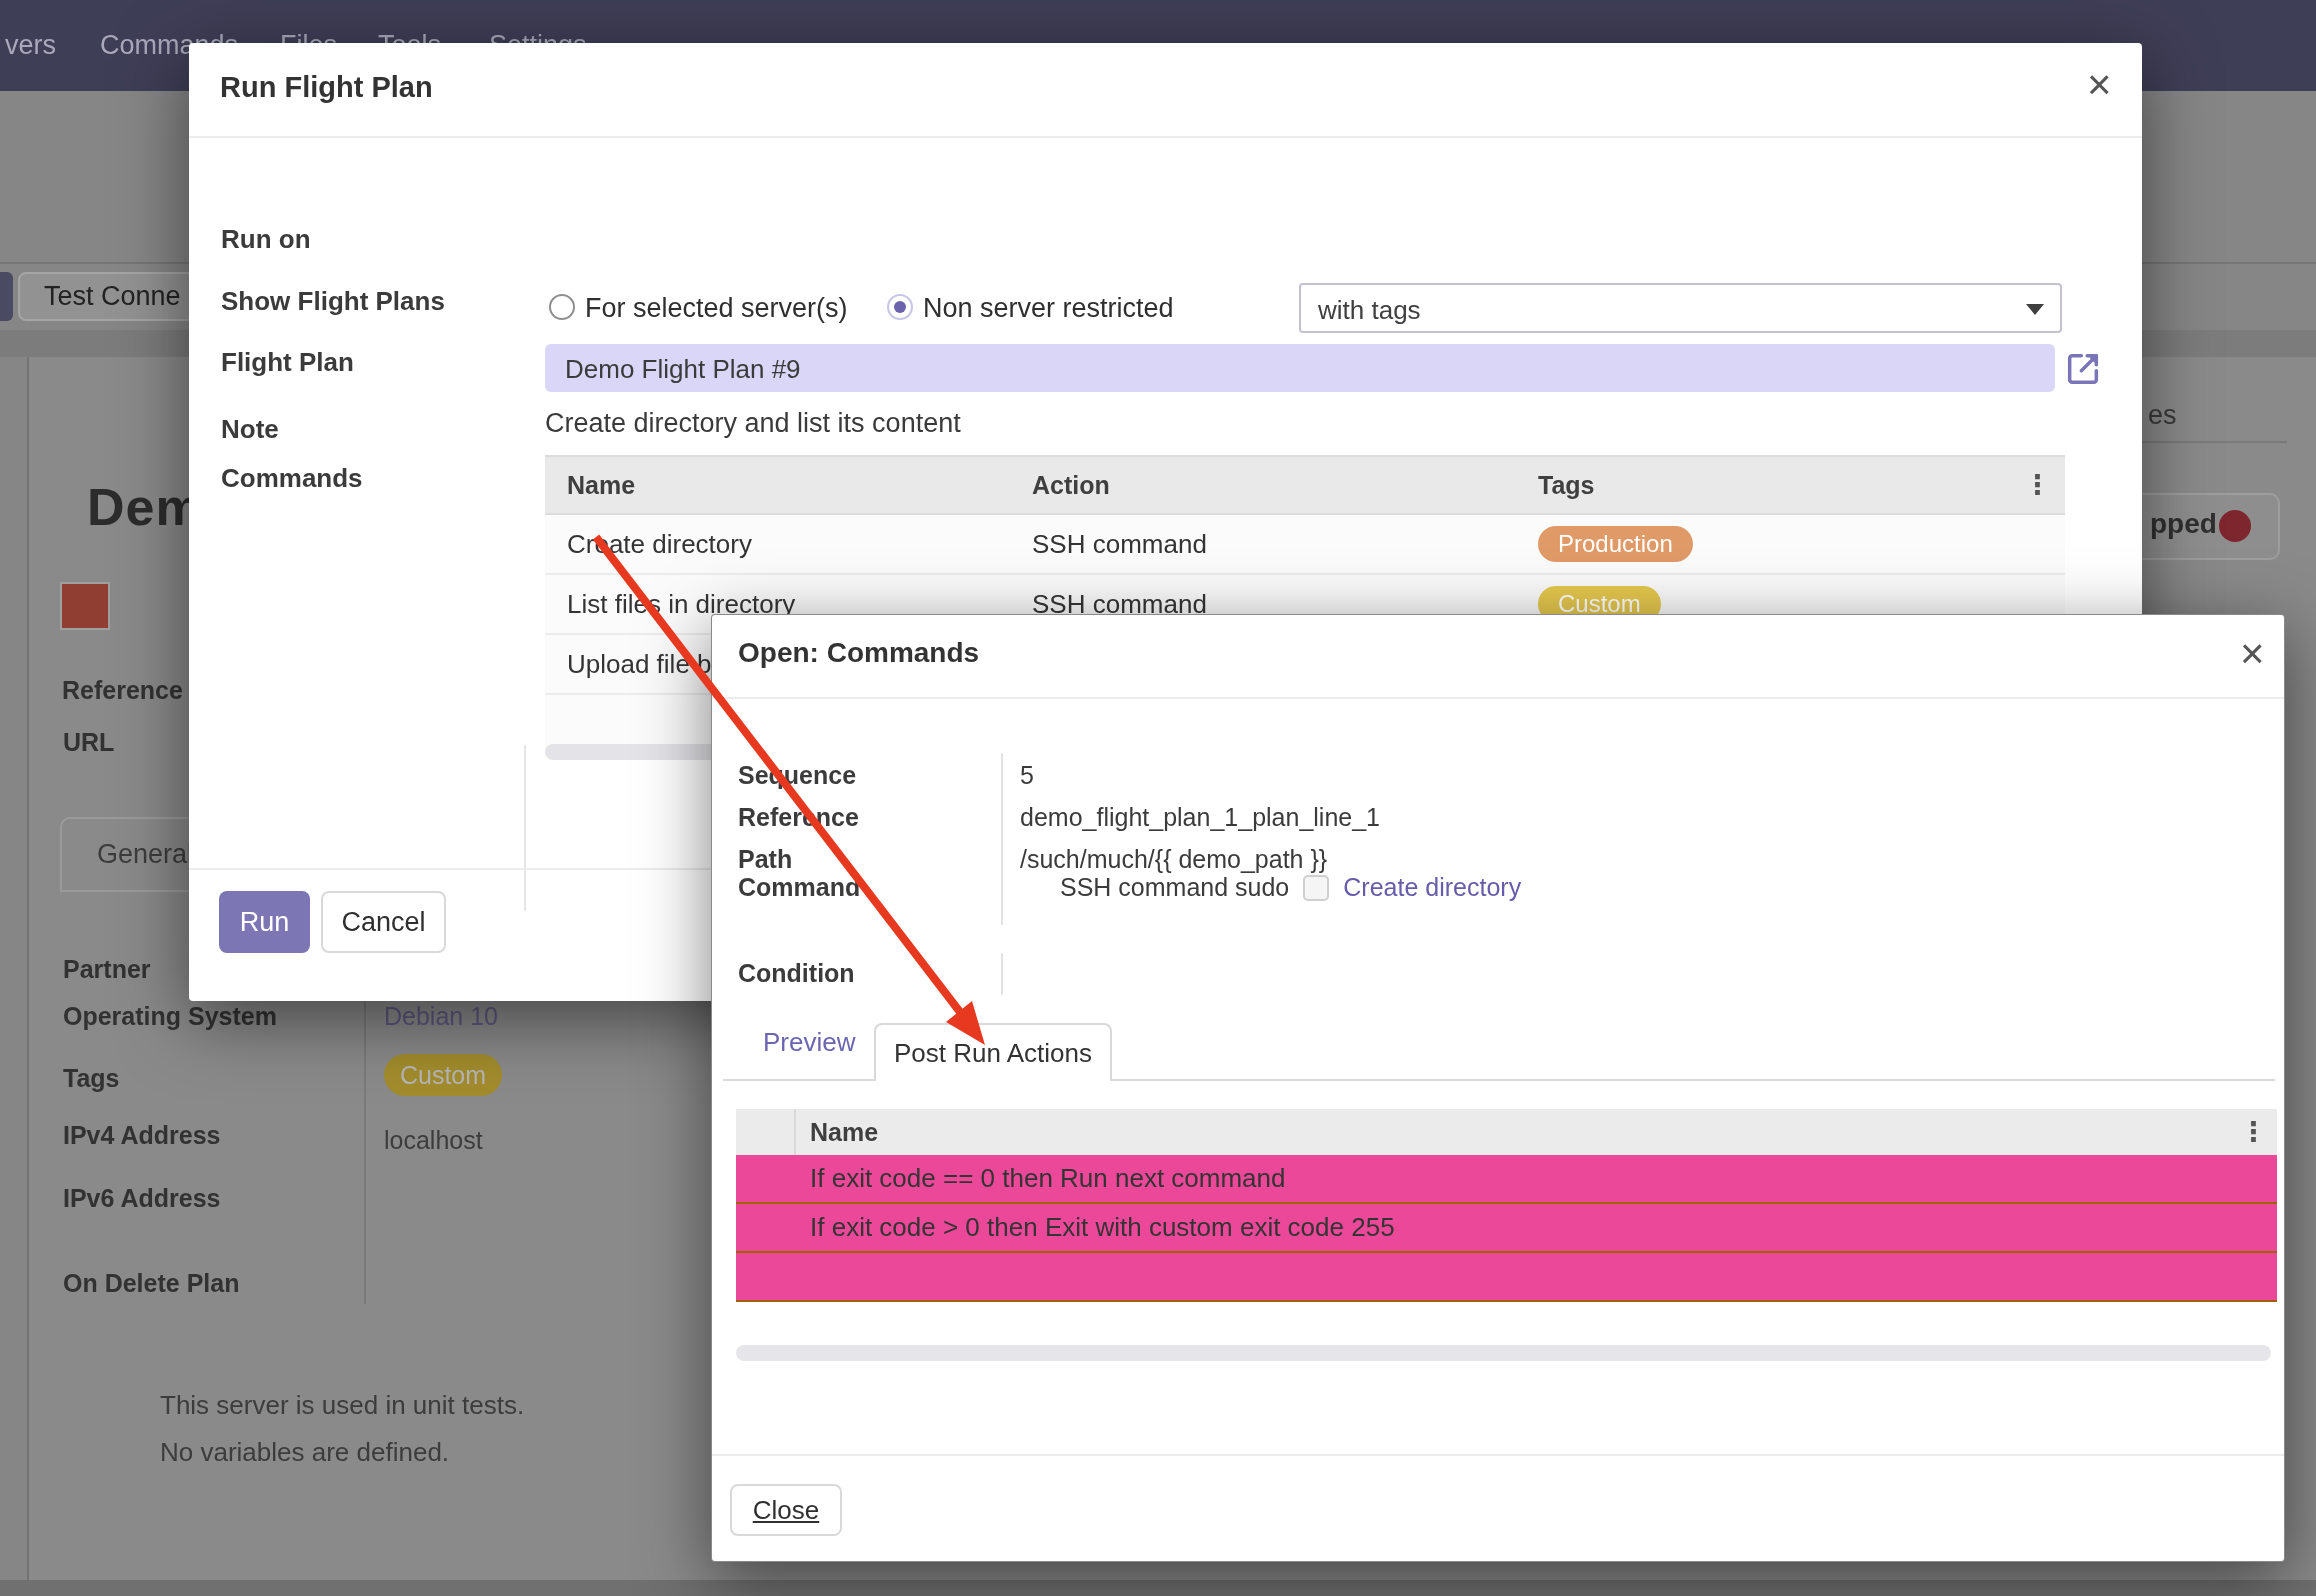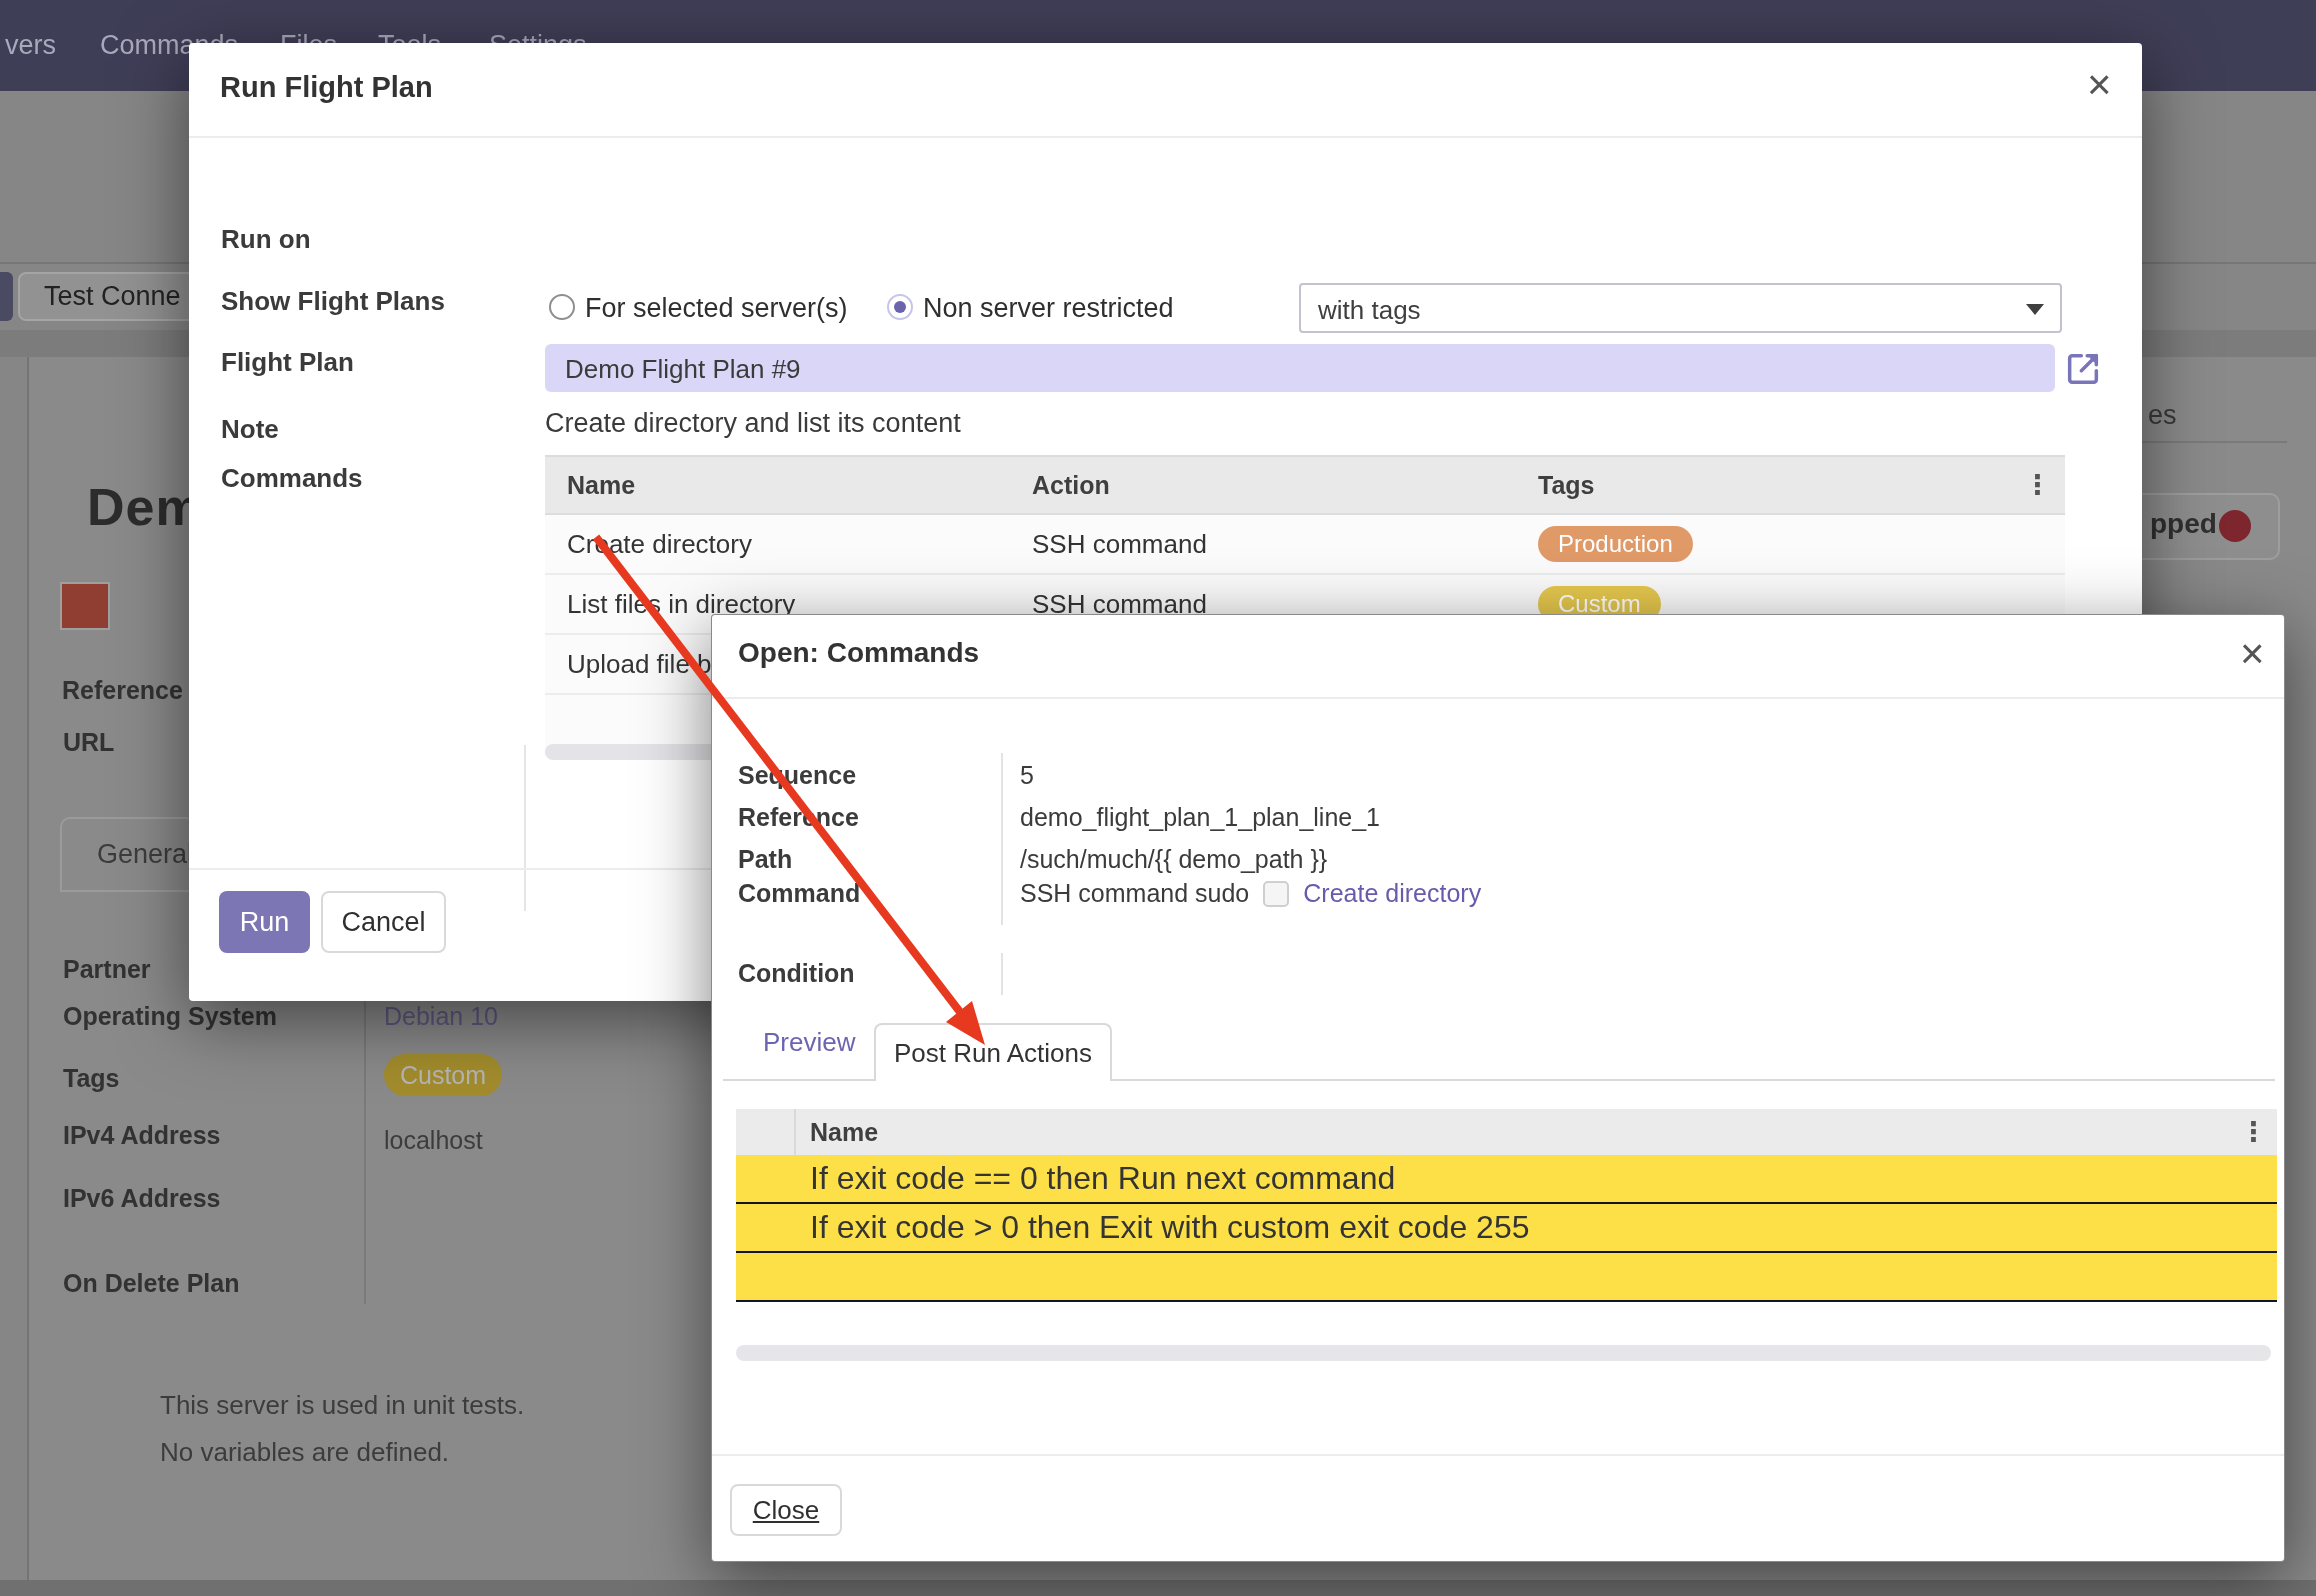--- a/index.html
+++ b/index.html
@@ -72,21 +72,21 @@
   .ocm-row .val{padding-left:42px;color:#3b3b3b;font-size:25px;display:flex;align-items:center;gap:14px;}
   .link{color:#675cab;}
   .checkbox{width:26px;height:26px;background:#f5f5f5;border:2px solid #cfcfcf;border-radius:5px;box-sizing:border-box;}
   #ocm-tabline{position:absolute;left:11px;top:464px;width:1552px;height:2px;background:#d9d9d9;}
   #tab-preview{position:absolute;left:51px;top:412px;font-size:26px;color:#6c65b0;}
   #tab-post{position:absolute;left:162px;top:408px;width:238px;height:58px;background:#fff;border:2px solid #d9d9d9;border-bottom:none;
      border-radius:8px 8px 0 0;display:flex;align-items:center;justify-content:center;font-size:26px;color:#333;box-sizing:border-box;}
   .ocm-tbl{position:absolute;left:24px;top:494px;width:1541px;}
   .ocm-thead{height:46px;background:#ebebeb;display:flex;align-items:center;font-weight:bold;font-size:25px;color:#3f3f3f;}
   .sel-col{width:60px;height:100%;border-right:2px solid #d9d9d9;box-sizing:border-box;}
-  .ocm-trow{height:47px;background:#fde047;border-bottom:2px solid #0f172a;display:flex;align-items:center;font-size:32px;color:#343434;}
+  .ocm-trow{height:47px;background:#ec4899;border-bottom:2px solid #a16207;display:flex;align-items:center;font-size:26px;color:#343434;}
   
   #arrow-overlay{left:0;top:0;width:2316px;height:1596px;pointer-events:none;z-index:50;}
   .z1{z-index:1}.z2{z-index:10}.z3{z-index:20}
 </style>
 </head>
 <body>
 
 <div id="stage">
 
   <div class="abs z1" id="bg-nav">
@@ -214,21 +214,21 @@
       <span class="val">5</span>
     </div>
     <div class="ocm-row" style="top:188px;">
       <span class="lab">Reference</span>
       <span class="val">demo_flight_plan_1_plan_line_1</span>
     </div>
     <div class="ocm-row" style="top:230px;">
       <span class="lab">Path</span>
       <span class="val">/such/much/{{ demo_path }}</span>
     </div>
-    <div class="ocm-row" style="top:264px;">
+    <div class="ocm-row" style="top:258px;gap:40px;">
       <span class="lab">Command</span>
       <span class="val">
         <span>SSH command sudo</span>
         <span class="checkbox"></span>
         <span class="link">Create directory</span>
       </span>
     </div>
     <div class="ocm-vline" style="top:338px;height:42px;"></div>
     <div class="ocm-row" style="top:344px;">
       <span class="lab">Condition</span>

